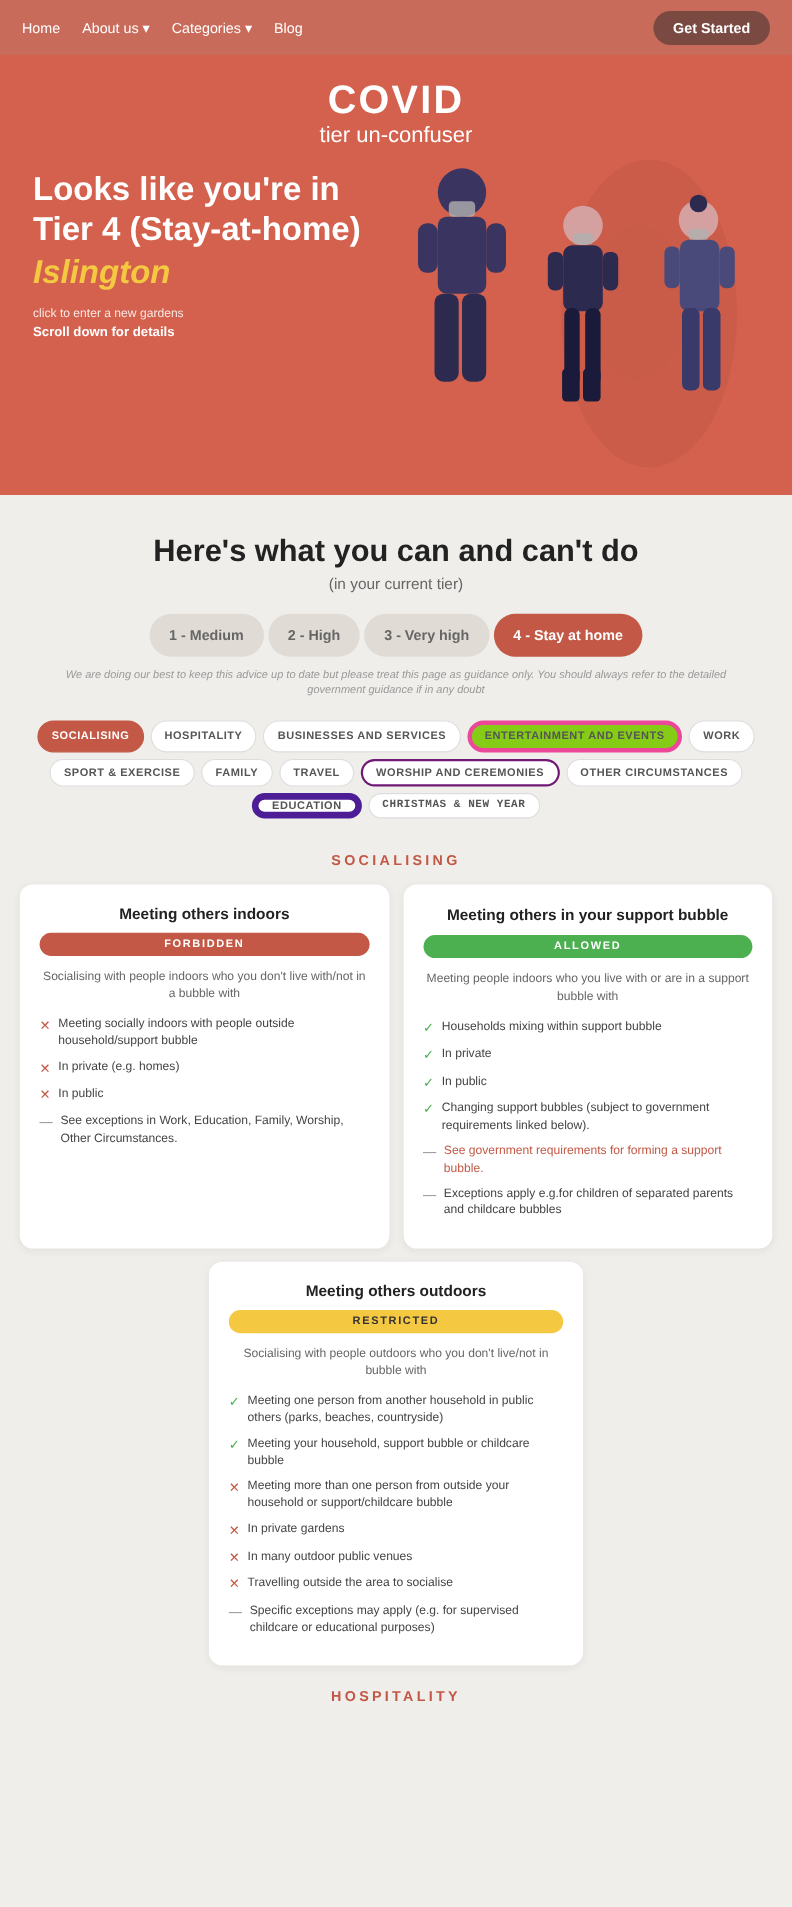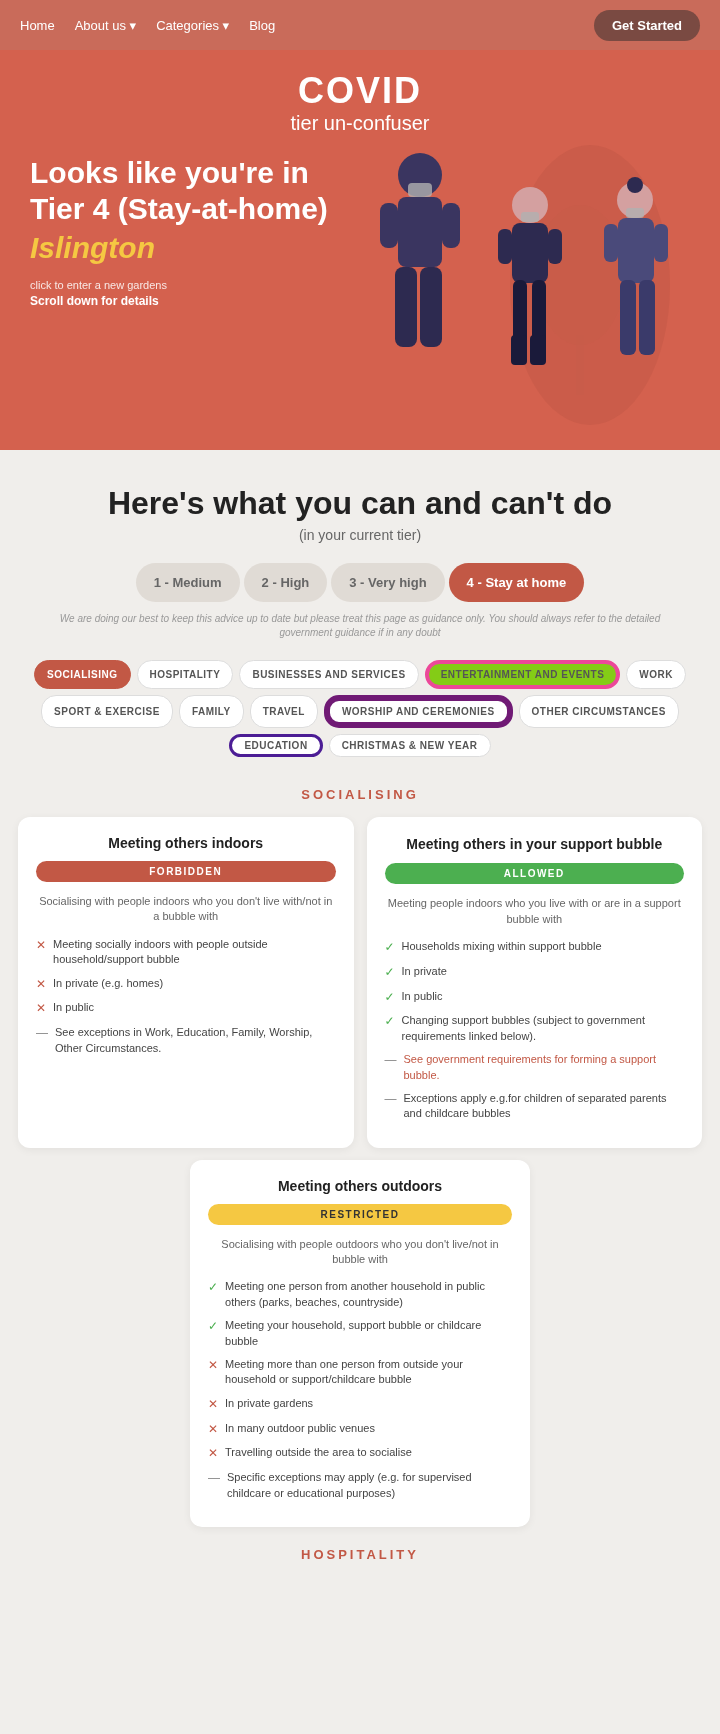--- a/index.html
+++ b/index.html
@@ -73,21 +73,21 @@
 
         <circle cx="295" cy="70" r="8" fill="#2d2a50"></circle>
       </svg>
     </div>
   </div>
 </section>
 
 <main style="background:#f0eeeb; padding-bottom:30px;">
 
   <section style="padding:35px 30px 10px; text-align:center;">
-    <h2 style="font-size:32px;font-weight:900;color:#222;">Here's what you can and can't do</h2>
+    <h2 style="font-size:28px;font-weight:900;color:#222;">Here's what you can and can't do</h2>
     <p style="font-size:14px;color:#666;margin-top:5px;">(in your current tier)</p>
 
     <div style="display:flex;justify-content:center;gap:4px;margin:20px 0 10px;">
       <button style="padding:12px 18px;font-size:13px;font-weight:600;border-radius:25px;cursor:pointer;border:none;background:#e0dbd5;color:#666;">1 - Medium</button>
       <button style="padding:12px 18px;font-size:13px;font-weight:600;border-radius:25px;cursor:pointer;border:none;background:#e0dbd5;color:#666;">2 - High</button>
       <button style="padding:12px 18px;font-size:13px;font-weight:600;border-radius:25px;cursor:pointer;border:none;background:#e0dbd5;color:#666;">3 - Very high</button>
       <button style="padding:12px 18px;font-size:13px;font-weight:600;border-radius:25px;cursor:pointer;border:none;background:#c25845;color:white;">4 - Stay at home</button>
     </div>
 
     <p style="font-size:10px;color:#999;font-style:italic;padding:0 20px;line-height:1.4;">We are doing our best to keep this advice up to date but please treat this page as guidance only. You should always refer to the detailed government guidance if in any doubt</p>
@@ -95,24 +95,24 @@
 
   <div style="display:flex;flex-wrap:wrap;justify-content:center;gap:6px;padding:10px 20px;">
     <button style="background:#c25845;color:white;border:1px solid #c25845;border-radius:15px;padding:5px 12px;font-size:10px;font-weight:700;text-transform:uppercase;letter-spacing:0.5px;cursor:pointer;">SOCIALISING</button>
     <button style="background:white;color:#555;border:1px solid #ddd;border-radius:15px;padding:5px 12px;font-size:10px;font-weight:700;text-transform:uppercase;letter-spacing:0.5px;cursor:pointer;">HOSPITALITY</button>
     <button style="background:white;color:#555;border:1px solid #ddd;border-radius:15px;padding:5px 12px;font-size:10px;font-weight:700;text-transform:uppercase;letter-spacing:0.5px;cursor:pointer;">BUSINESSES AND SERVICES</button>
     <button style="background:#84cc16;color:#555;border:4px solid #ec4899;border-radius:15px;padding:5px 12px;font-size:10px;font-weight:700;text-transform:uppercase;letter-spacing:0.5px;cursor:pointer;">ENTERTAINMENT AND EVENTS</button>
     <button style="background:white;color:#555;border:1px solid #ddd;border-radius:15px;padding:5px 12px;font-size:10px;font-weight:700;text-transform:uppercase;letter-spacing:0.5px;cursor:pointer;">WORK</button>
     <button style="background:white;color:#555;border:1px solid #ddd;border-radius:15px;padding:5px 12px;font-size:10px;font-weight:700;text-transform:uppercase;letter-spacing:0.5px;cursor:pointer;">SPORT &amp; EXERCISE</button>
     <button style="background:white;color:#555;border:1px solid #ddd;border-radius:15px;padding:5px 12px;font-size:10px;font-weight:700;text-transform:uppercase;letter-spacing:0.5px;cursor:pointer;">FAMILY</button>
     <button style="background:white;color:#555;border:1px solid #ddd;border-radius:15px;padding:5px 12px;font-size:10px;font-weight:700;text-transform:uppercase;letter-spacing:0.5px;cursor:pointer;">TRAVEL</button>
-    <button style="background:white;color:#555;border:6px solid #701a75;border-radius:15px;padding:5px 12px;font-size:10px;font-weight:700;text-transform:uppercase;letter-spacing:0.5px;cursor:pointer;">WORSHIP AND CEREMONIES</button>
+    <button style="background:white;color:#555;border:2px solid #701a75;border-radius:15px;padding:5px 12px;font-size:10px;font-weight:700;text-transform:uppercase;letter-spacing:0.5px;cursor:pointer;">WORSHIP AND CEREMONIES</button>
     <button style="background:white;color:#555;border:1px solid #ddd;border-radius:15px;padding:5px 12px;font-size:10px;font-weight:700;text-transform:uppercase;letter-spacing:0.5px;cursor:pointer;">OTHER CIRCUMSTANCES</button>
-    <button style="background:white;color:#555;border:3px solid #4c1d95;border-radius:15px;padding:0 12px;font-size:10px;font-weight:700;text-transform:uppercase;letter-spacing:0.5px;cursor:pointer;">EDUCATION</button>
-    <button style="background:white;color:#555;border:1px solid #ddd;border-radius:15px;padding:5px 12px;font-size:10px;font-weight:700;text-transform:uppercase;letter-spacing:0.5px;cursor:pointer;">CHRISTMAS &amp; NEW YEAR</button>
+    <button style="background:white;color:#555;border:6px solid #4c1d95;border-radius:15px;padding:0 12px;font-size:10px;font-weight:700;text-transform:uppercase;letter-spacing:0.5px;cursor:pointer;">EDUCATION</button>
+    <button style="background:white;color:#555;border:1px solid #ddd;border-radius:15px;padding:5px 12px;font-size:10px;font-weight:700;text-transform:uppercase;letter-spacing:0.5px;cursor:pointer;font-family:Liberation Mono, monospace;">CHRISTMAS &amp; NEW YEAR</button>
   </div>
 
   <h3 style="text-align:center;color:#c25845;font-size:13px;font-weight:700;letter-spacing:3px;text-transform:uppercase;margin:20px 0 15px;">SOCIALISING</h3>
 
   <div style="display:flex;gap:13px;padding:0 18px;margin-bottom:12px;">
 
     <div style="background:white;border-radius:12px;padding:18px;flex:1;box-shadow:0 2px 8px rgba(0,0,0,0.06);">
       <h3 style="font-size:14px;font-weight:800;color:#222;text-align:center;margin-bottom:10px;">Meeting others indoors</h3>
       <span style="display:block;text-align:center;background:#c25845;color:white;border-radius:20px;padding:5px 0;font-size:10px;font-weight:800;letter-spacing:1.5px;text-transform:uppercase;margin-bottom:12px;">FORBIDDEN</span>
       <p style="font-size:11px;color:#666;text-align:center;margin-bottom:12px;line-height:1.4;">Socialising with people indoors who you don't live with/not in a bubble with</p>

